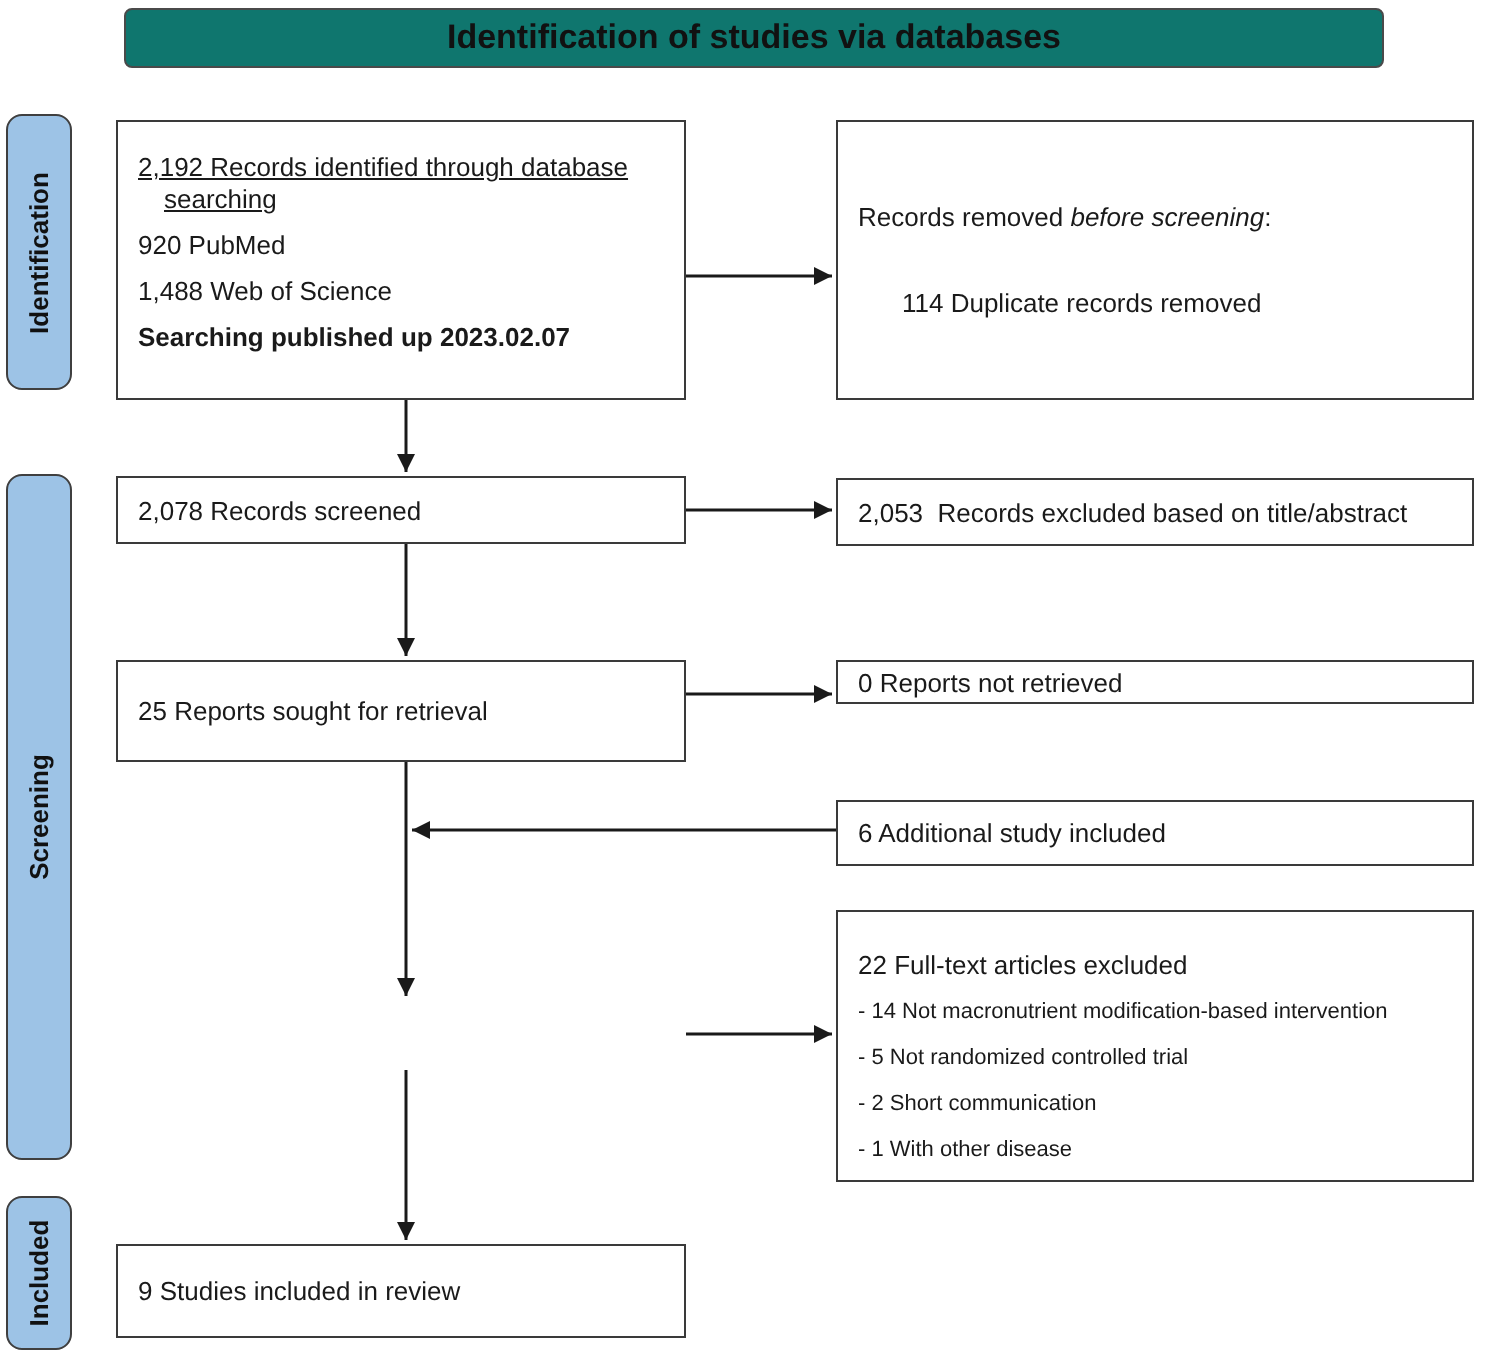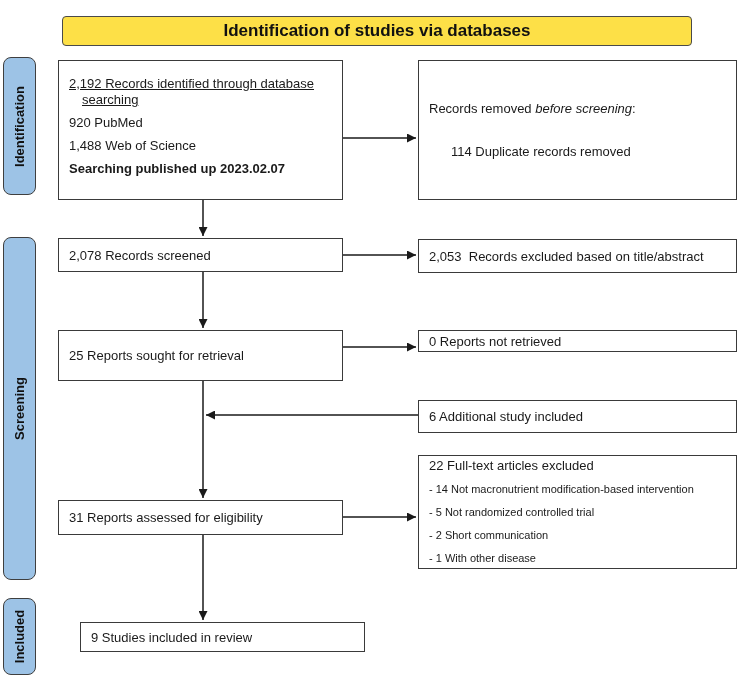--- a/index.html
+++ b/index.html
@@ -7,23 +7,23 @@
     position: relative;
     width: 748px;
     height: 680px;
     background: #ffffff;
     font-family: "Liberation Sans", sans-serif;
     color: #1a1a1a;
     overflow: hidden;
   }
   .title-bar {
     position: absolute;
-    left: 62px; top: 16px;
+    left: 62px; top: 4px;
     width: 630px; height: 30px;
-    background: #fde047;
+    background: #0f766e;
     border: 1px solid #4a4a4a;
     border-radius: 4px;
     display: flex; align-items: center; justify-content: center;
     font-size: 17px; font-weight: bold; color: #111;
     box-sizing: border-box;
   }
   .stage {
     position: absolute;
     left: 3px; width: 33px;
     background: #9DC3E6;
@@ -52,23 +52,23 @@
   .col-left  { left: 58px;  width: 285px; }
   .col-right { left: 418px; width: 319px; gap: 18px; }
 
   .box-a { top: 60px;  height: 140px; padding: 15px 8px 0 10px; }
   .box-b { top: 60px;  height: 140px; display: flex; flex-direction: column; justify-content: center; padding: 0 8px 0 10px; }
   .box-c { top: 238px; height: 34px; }
   .box-d { top: 239px; height: 34px; }
   .box-e { top: 330px; height: 51px; text-align: right; }
   .box-f { top: 330px; height: 22px; }
   .box-g { top: 400px; height: 33px; }
-  .box-h { top: 455px; height: 114px; padding: 2px 6px 0 10px; }
+  .box-h { top: 455px; height: 136px; padding: 19px 6px 0 10px; }
   .box-i { top: 500px; height: 35px; }
-  .box-j { top: 622px; height: 30px; margin-left: 22px; }
+  .box-j { top: 622px; height: 47px; }
 
   .vcenter { display: flex; align-items: center; padding-left: 10px; padding-right: 6px; }
   .pre { white-space: pre-wrap; }
 
   .hang { margin: 0 0 7px 0; line-height: 16px; padding-left: 13px; text-indent: -13px; text-decoration: underline; }
   .pline { margin: 0 0 7px 0; line-height: 16px; }
   .pline-gap { margin-top: 6px; }
   .bold { font-weight: bold; }
   .it { font-style: italic; }
   .indent { padding-left: 22px; }
@@ -136,17 +136,16 @@
   <div class="fbox col-right box-g vcenter">6 Additional study included</div>
 
   <div class="fbox col-right box-h">
     <p class="h-head">22 Full-text articles excluded</p>
     <p class="h-item">- 14 Not macronutrient modification-based intervention</p>
     <p class="h-item">- 5 Not randomized controlled trial</p>
     <p class="h-item">- 2 Short communication</p>
     <p class="h-item">- 1 With other disease</p>
   </div>
 
-  <div class="fbox col-left box-i vcenter">31 Reports assessed for eligibility</div>
 
   <div class="fbox col-left box-j vcenter">9 Studies included in review</div>
 
 </div>
 
 </body></html>

